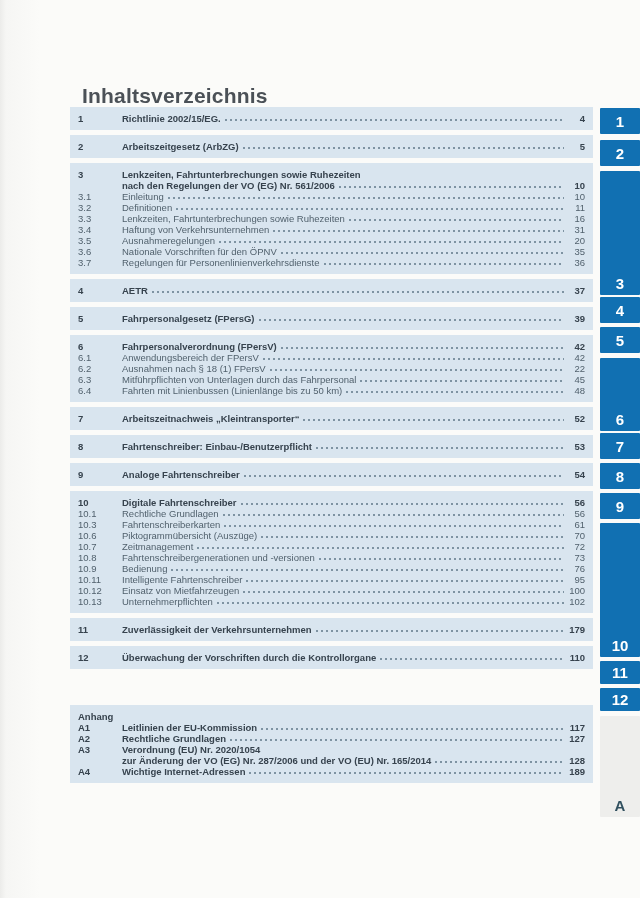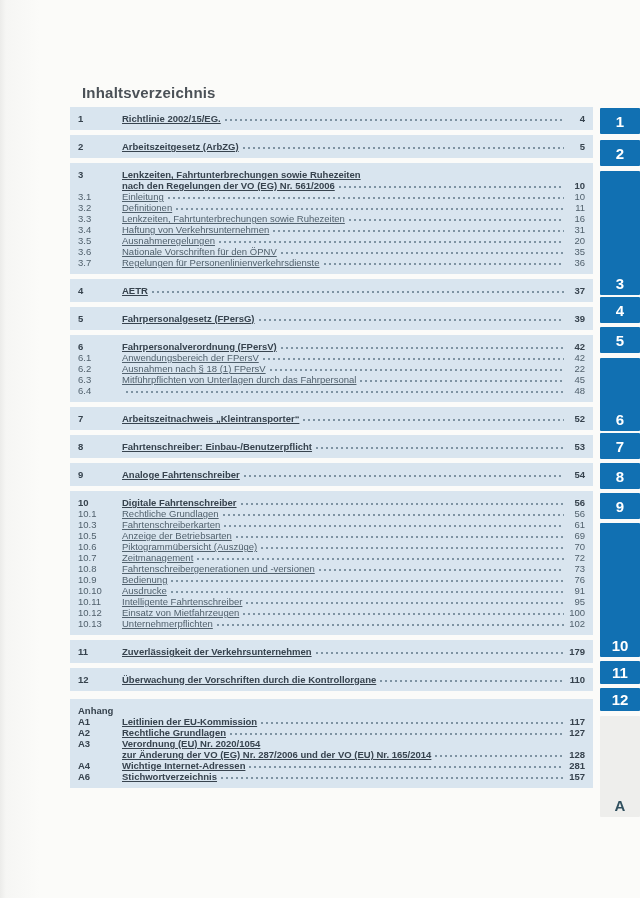--- a/index.html
+++ b/index.html
@@ -8,41 +8,41 @@
     background:#fafaf8;
     font-family:"Liberation Sans","DejaVu Sans",sans-serif;
   }
   
   .page-sheet{
     position:absolute;inset:0;
     background:linear-gradient(to right,#ececea 0px,#f6f6f4 6px,#fbfbf9 40px,#fbfbf9 100%);
   }
   .page-title{
     position:absolute;left:78px;top:80px;
-    font-size:15px;font-weight:bold;color:#4b5157;letter-spacing:.2px;
+    font-size:21px;font-weight:bold;color:#4b5157;letter-spacing:.2px;
     margin:4px;
   }
   .toc{
     position:absolute;left:70px;top:107px;width:523px;
   }
   .band{
     background:#d9e5ef;
     padding:6px 8px 6px 8px;
     margin-bottom:5px;
   }
-  .band.anhang{margin-top:8px;}
+  .band.anhang{margin-top:36px;}
   .row{
     display:flex;align-items:baseline;
     font-size:9.5px;line-height:11px;color:#51616d;
     white-space:nowrap;
   }
   .row.bold{font-weight:bold;color:#37434e;}
   .row .num{flex:0 0 44px;}
   .row .num.wide{flex:0 0 auto;min-width:44px;}
-  .row .txt{flex:0 0 auto;text-decoration:underline;}
+  .row .txt{flex:0 0 auto;}
   .row .leader{
     flex:1 1 auto;height:3px;align-self:flex-end;margin:0 3px 2px 4px;
     background-image:radial-gradient(circle at 1.2px 1.2px,#7e93a2 1.1px,rgba(0,0,0,0) 1.2px);
     background-size:5px 3px;background-repeat:repeat-x;
   }
   .row .pg{flex:0 0 auto;min-width:18px;text-align:right;}
   
   .tab{
     position:absolute;left:600px;width:40px;
     display:flex;justify-content:center;
@@ -171,20 +171,21 @@
         <span class="pg">22</span>
       </div>
       <div class="row">
         <span class="num">6.3</span>
         <span class="txt">Mitführpflichten von Unterlagen durch das Fahrpersonal</span>
         <span class="leader"></span>
         <span class="pg">45</span>
       </div>
       <div class="row">
         <span class="num">6.4</span>
+        <span class="txt">Fahrten mit Linienbussen (Linienlänge bis zu 50 km)</span>
         <span class="leader"></span>
         <span class="pg">48</span>
       </div>
     </div>
     <div class="band">
       <div class="row bold">
         <span class="num">7</span>
         <span class="txt">Arbeitszeitnachweis „Kleintransporter“</span>
         <span class="leader"></span>
         <span class="pg">52</span>
@@ -219,26 +220,20 @@
         <span class="leader"></span>
         <span class="pg">56</span>
       </div>
       <div class="row">
         <span class="num">10.3</span>
         <span class="txt">Fahrtenschreiberkarten</span>
         <span class="leader"></span>
         <span class="pg">61</span>
       </div>
       <div class="row">
-        <span class="num">10.5</span>
-        <span class="txt">Anzeige der Betriebsarten</span>
-        <span class="leader"></span>
-        <span class="pg">69</span>
-      </div>
-      <div class="row">
         <span class="num">10.6</span>
         <span class="txt">Piktogrammübersicht (Auszüge)</span>
         <span class="leader"></span>
         <span class="pg">70</span>
       </div>
       <div class="row">
         <span class="num">10.7</span>
         <span class="txt">Zeitmanagement</span>
         <span class="leader"></span>
         <span class="pg">72</span>
@@ -249,26 +244,20 @@
         <span class="leader"></span>
         <span class="pg">73</span>
       </div>
       <div class="row">
         <span class="num">10.9</span>
         <span class="txt">Bedienung</span>
         <span class="leader"></span>
         <span class="pg">76</span>
       </div>
       <div class="row">
-        <span class="num">10.10</span>
-        <span class="txt">Ausdrucke</span>
-        <span class="leader"></span>
-        <span class="pg">91</span>
-      </div>
-      <div class="row">
         <span class="num">10.11</span>
         <span class="txt">Intelligente Fahrtenschreiber</span>
         <span class="leader"></span>
         <span class="pg">95</span>
       </div>
       <div class="row">
         <span class="num">10.12</span>
         <span class="txt">Einsatz von Mietfahrzeugen</span>
         <span class="leader"></span>
         <span class="pg">100</span>
@@ -320,27 +309,21 @@
       <div class="row bold">
         <span class="num"></span>
         <span class="txt">zur Änderung der VO (EG) Nr. 287/2006 und der VO (EU) Nr. 165/2014</span>
         <span class="leader"></span>
         <span class="pg">128</span>
       </div>
       <div class="row bold">
         <span class="num">A4</span>
         <span class="txt">Wichtige Internet-Adressen</span>
         <span class="leader"></span>
-        <span class="pg">281</span>
-      </div>
-      <div class="row bold">
-        <span class="num">A6</span>
-        <span class="txt">Stichwortverzeichnis</span>
-        <span class="leader"></span>
-        <span class="pg">157</span>
+        <span class="pg">189</span>
       </div>
     </div>
   </div>
 
 <div id="tabs">
     <div class="tab blue pos-center" style="top: 108px; height: 26px;">
       <span class="tab-label">1</span>
     </div>
     <div class="tab blue pos-center" style="top: 140px; height: 26px;">
       <span class="tab-label">2</span>

